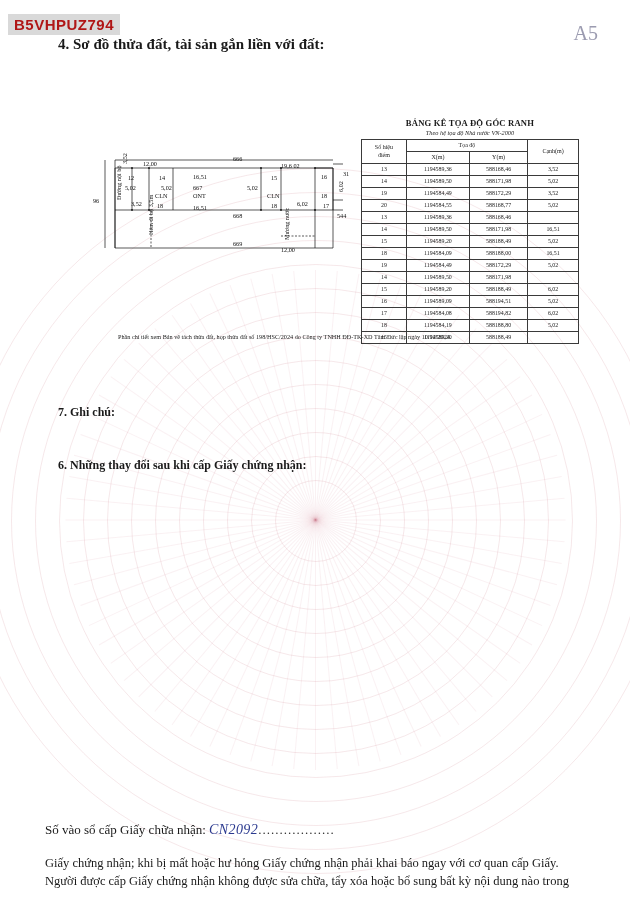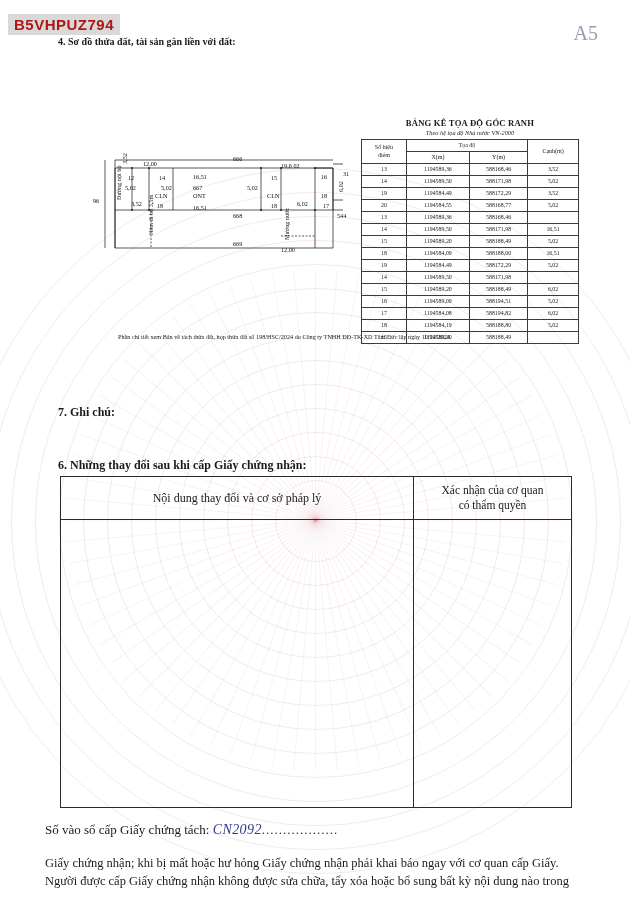--- a/index.html
+++ b/index.html
@@ -37,21 +37,21 @@
     padding:2px 6px;
   }
   .pagecode{
     position:absolute;right:32px;top:22px;
     font-family:"Liberation Serif", serif;
     font-size:20px;color:#9b9bb0;
   }
 
   .sec-head{
     position:absolute;
-    font-size:10px;font-weight:bold;
+    font-size:15px;font-weight:bold;
   }
   #sec4{left:58px;top:36px;}
   #sec5{left:58px;top:405px;font-size:12px;}
   #sec6{left:58px;top:458px;font-size:12px;}
 
   .note-body{
     position:absolute;left:58px;top:420px;
     font-size:12.5px;line-height:1.45;width:520px;
   }
 
@@ -413,38 +413,23 @@
   </div>
 
   <div class="caption">Phần chi tiết xem Bản vẽ tách thửa đất, họp thửa đất số 198/HSC/2024 do Công ty TNHH ĐĐ-TK-XD Tâm Đức lập ngày 10/12/2024.</div>
 
   <div class="sec-head" id="sec5">7. Ghi chú:</div>
   <div class="note-body">
   </div>
 
   <div class="sec-head" id="sec6">6. Những thay đổi sau khi cấp Giấy chứng nhận:</div>
 
-  <div class="chg">
-    <div class="row1">
-      <div class="c1">Nội dung thay đổi và cơ sở pháp lý</div>
-      <div class="c2">
-        <span>
-          <span>Xác nhận của cơ quan</span><br>
-          <span>có thẩm quyền</span>
-        </span>
-      </div>
-    </div>
-    <div class="row2">
-      <div class="b1"></div>
-      <div class="b2"></div>
-    </div>
-  </div>
 
   <div class="footer1">
-    <span>Số vào sổ cấp Giấy chứng tách:</span>
+    <span>Số vào sổ cấp Giấy chữa nhận:</span>
     <span class="hand">CN2092</span><span class="dots">..................</span>
   </div>
 
   <div class="footer2">
     <div>Giấy chứng nhận; khi bị mất hoặc hư hỏng Giấy chứng nhận phải khai báo ngay với cơ quan cấp Giấy.</div>
     <div>Người được cấp Giấy chứng nhận không được sửa chữa, tẩy xóa hoặc bổ sung bất kỳ nội dung nào trong</div>
   </div>
 
 </div>
 

